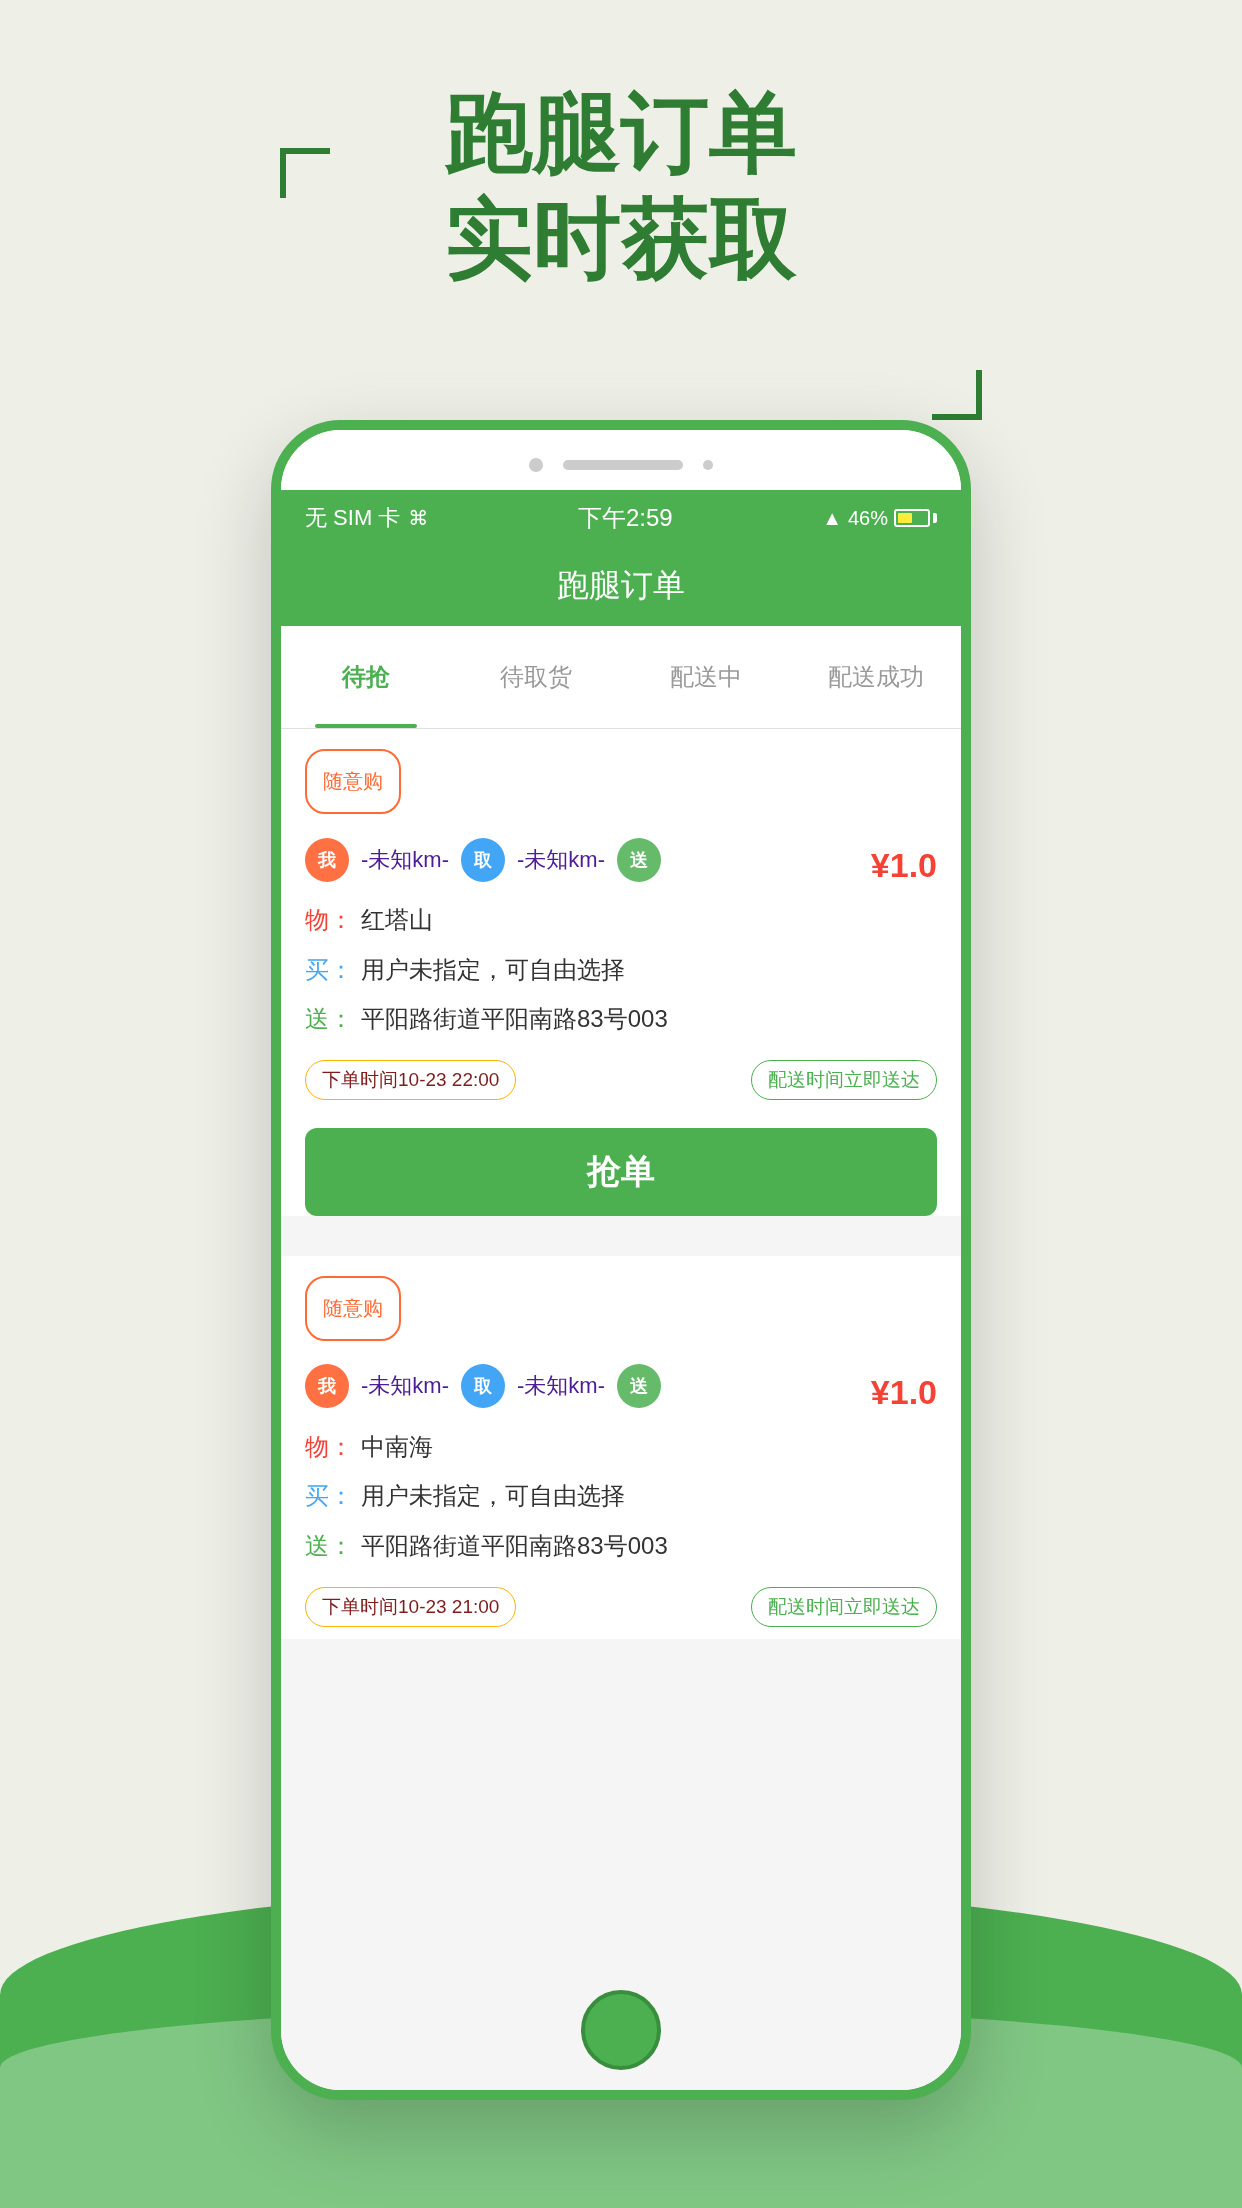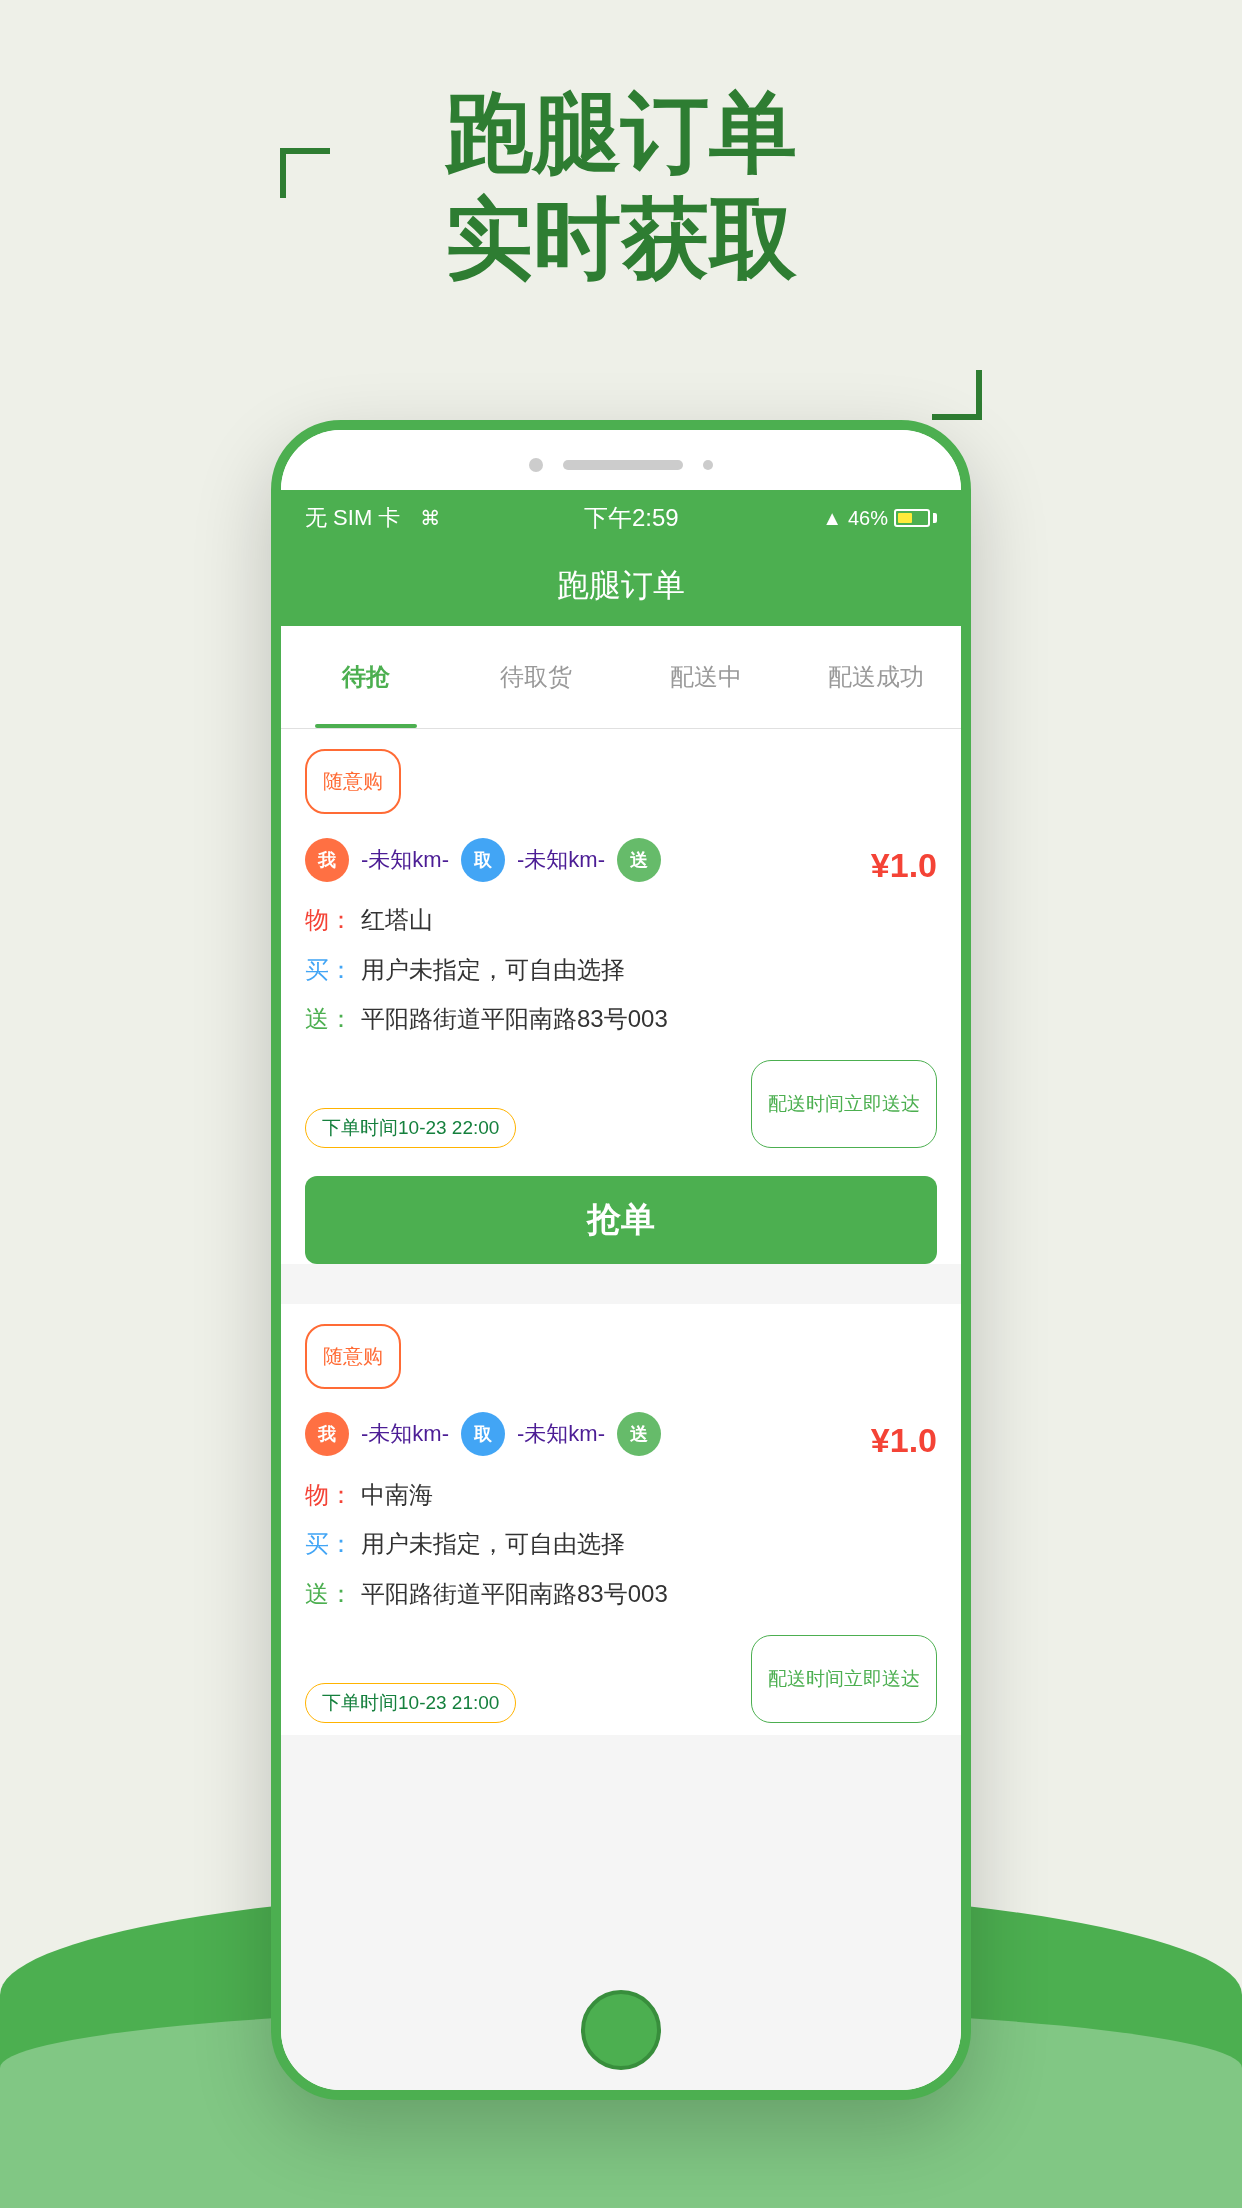--- a/index.html
+++ b/index.html
@@ -124,21 +124,21 @@
       height: 56px;
       background: #4caf50;
       display: flex;
       align-items: center;
       justify-content: space-between;
       padding: 0 24px;
       color: white;
       font-size: 22px;
     }
 
-    .status-left { display: flex; align-items: center; gap: 20px; }
+    .status-left { display: flex; align-items: center; gap: 8px; }
     .status-center { font-size: 24px; font-weight: 500; }
     .status-right { display: flex; align-items: center; gap: 6px; font-size: 20px; }
 
     .wifi-icon { font-size: 20px; }
     .battery-icon {
       display: inline-flex;
       align-items: center;
       gap: 2px;
     }
     .battery-bar {
@@ -304,22 +304,21 @@
 
     .tag {
       display: inline-flex;
       align-items: center;
       padding: 6px 16px;
       border-radius: 20px;
       font-size: 19px;
     }
     .tag.time-tag {
       border: 1.5px solid #ffb300;
-      color: #15803d;
-      margin-top: 48px;
+      color: #7f1d1d;
     }
     .tag.delivery-tag {
       border: 1.5px solid #4caf50;
       color: #4caf50;
     }
 
     
     .grab-btn {
       margin: 16px 24px 24px;
       height: 88px;

